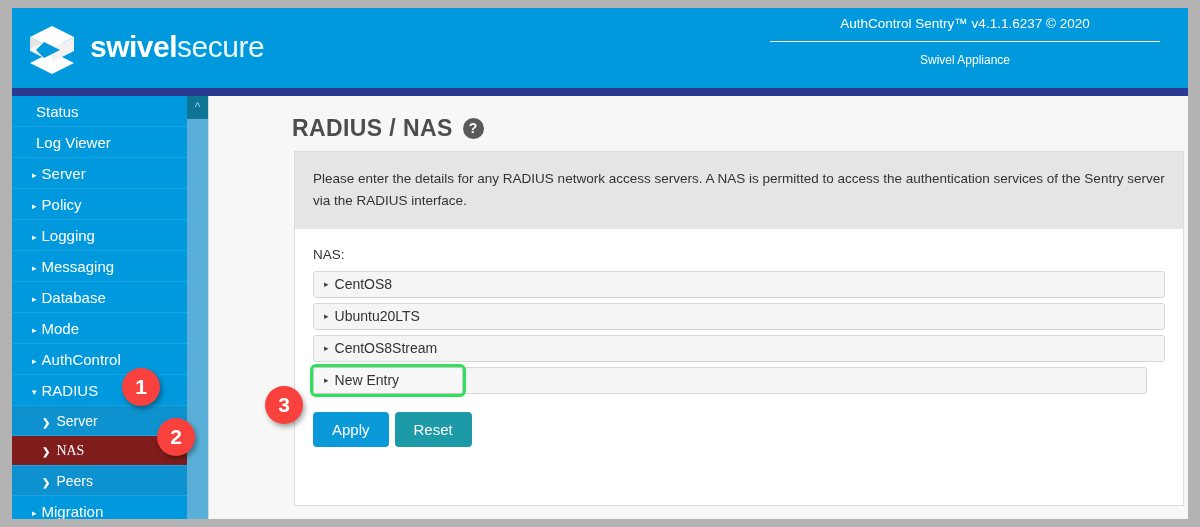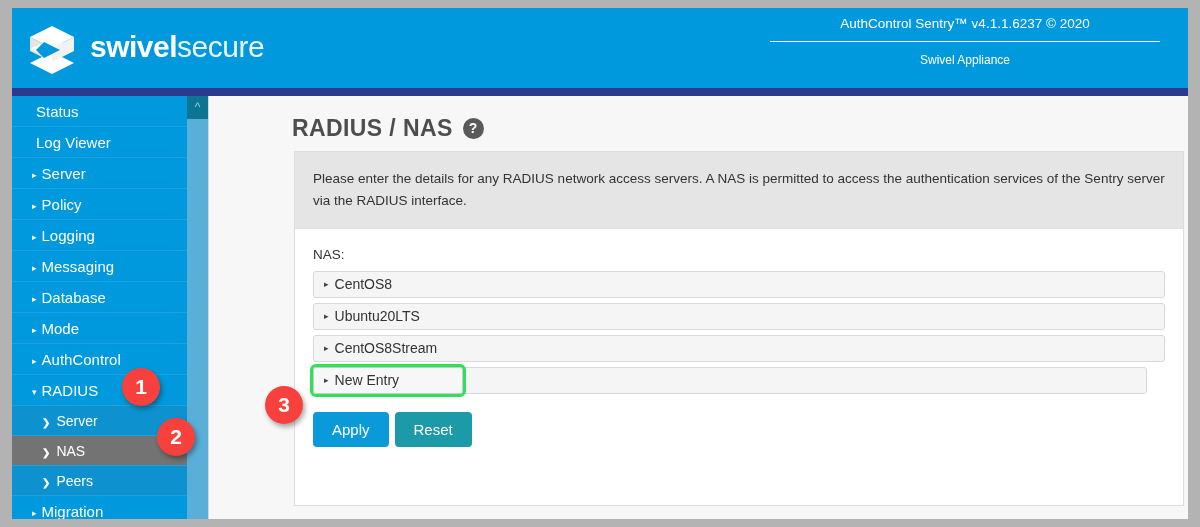--- a/index.html
+++ b/index.html
@@ -119,21 +119,21 @@
     height: 30px;
     line-height: 30px;
     padding-left: 30px;
     color: #ffffff;
     font-size: 14px;
     background: #0d92cf;
     border-bottom: 1px solid #1aa3e0;
     white-space: nowrap;
     cursor: pointer;
   }
-  .nav-sub.active { background: #737373; }
+  .nav-sub.active { background: #7f1d1d; font-family: Liberation Serif, serif; }
   .nav-sub .caret {
     display: inline-block;
     font-size: 10px;
     margin-right: 6px;
     font-weight: bold;
   }
 
   
   .sb-track {
     position: absolute;

